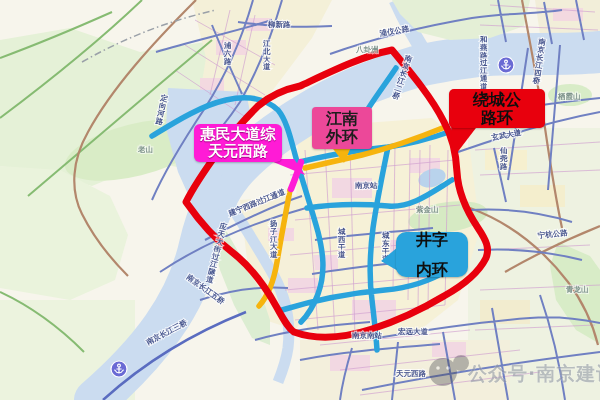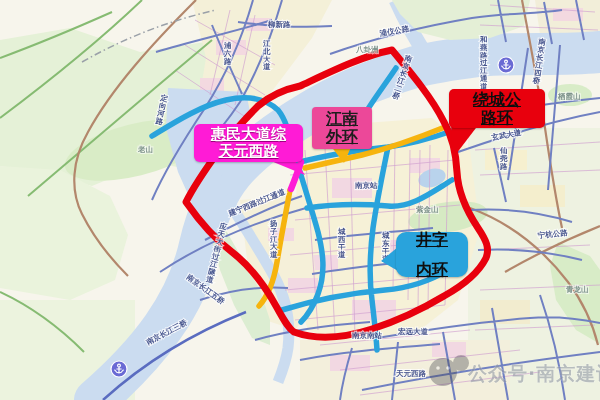--- a/index.html
+++ b/index.html
@@ -6,22 +6,22 @@
   #stage{position:relative;width:600px;height:400px;overflow:hidden;
          font-family:"DejaVu Sans","Liberation Sans",sans-serif;}
   #map-svg{position:absolute;left:0;top:0;}
   .rl{font-size:7.5px;fill:#47558e;font-weight:bold;
       paint-order:stroke;stroke:rgba(255,255,255,0.75);stroke-width:2px;}
   .area{font-size:7.5px;fill:#7e938c;font-weight:bold;
       paint-order:stroke;stroke:rgba(255,255,255,0.6);stroke-width:2px;}
   .callout{position:absolute;z-index:5;display:flex;flex-direction:column;
       align-items:center;justify-content:center;text-align:center;
       font-weight:bold;line-height:1.12;border-radius:6px;
-      box-shadow:0 1px 2px rgba(0,0,0,0.25);text-decoration:underline;}
-  #co-huimin{left:194px;top:124px;width:109px;height:38px;background:#ff1bd6;
+      box-shadow:0 1px 2px rgba(0,0,0,0.25);}
+  #co-huimin{left:194px;top:124px;width:88px;height:38px;background:#ff1bd6;
       color:#ffffff;font-size:15px;text-shadow:0 1px 1px rgba(150,0,120,0.9);}
   #co-jiangnan{left:312px;top:107px;width:60px;height:42px;background:#ec4899;
       color:#1d1d1d;font-size:16px;border-radius:4px;}
   #co-raocheng{left:449px;top:89px;width:96px;height:39px;background:#e8000d;
       color:#0e0e0e;font-size:16px;border-radius:5px;}
   #co-jingzi{left:396px;top:232px;width:72px;height:45px;background:#29a3dc;
       color:#0e0e0e;font-size:16px;border-radius:10px;gap:12px;}
   .wm-text{font-size:19px;font-weight:bold;fill:rgba(125,132,148,0.62);
       letter-spacing:1px;paint-order:stroke;stroke:rgba(255,255,255,0.35);stroke-width:1px;}
 </style>

